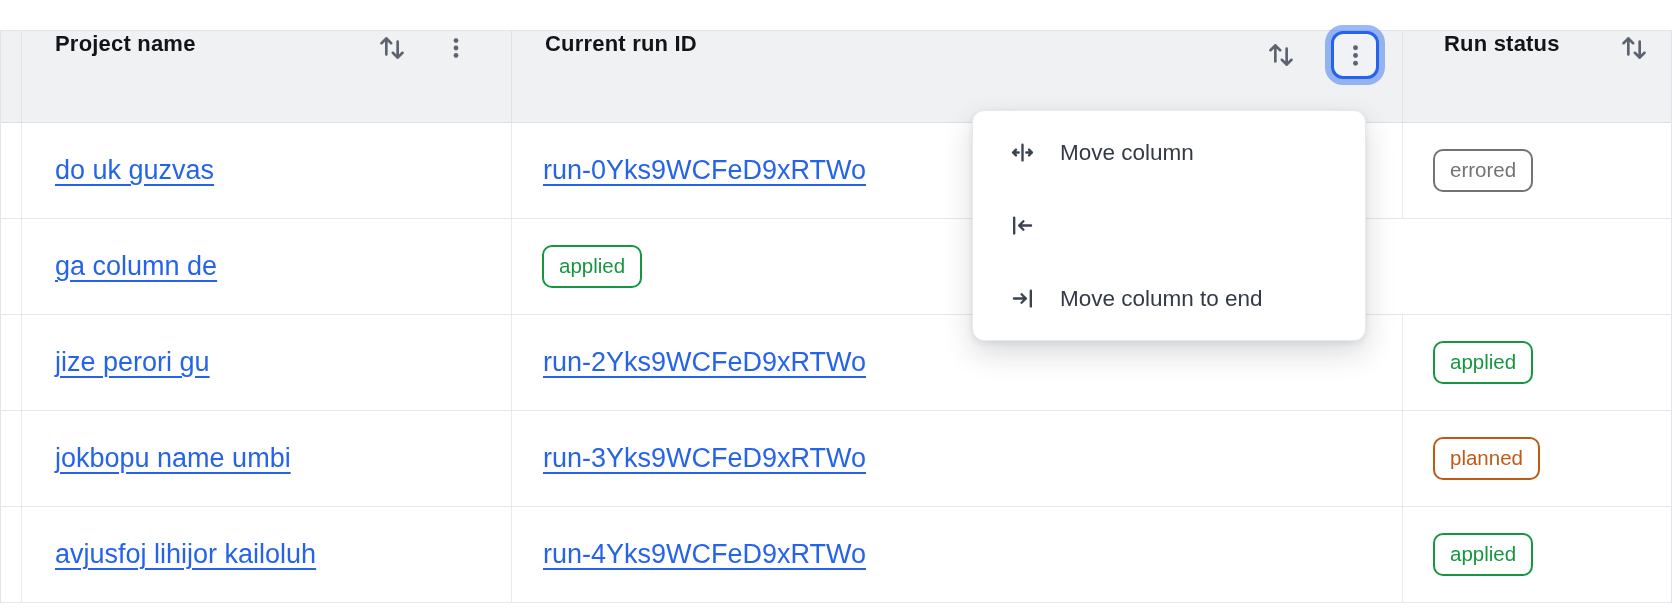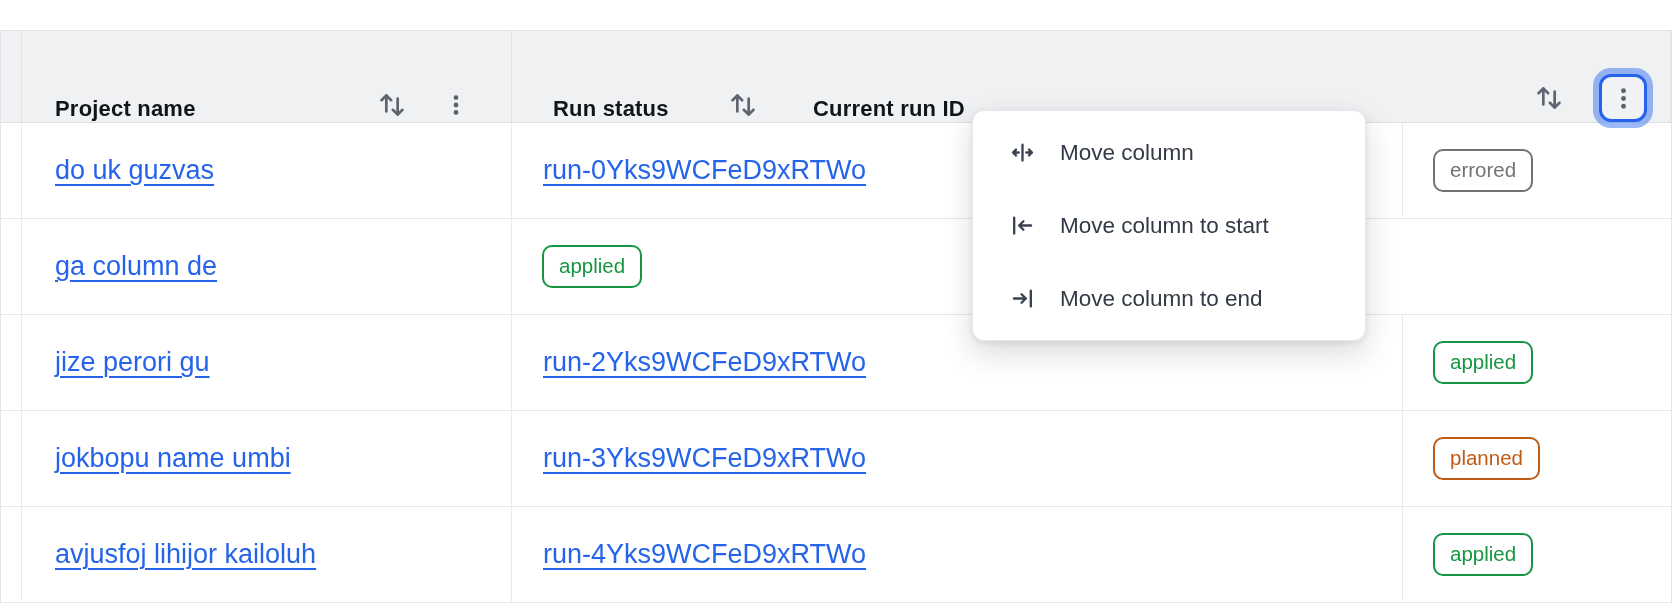--- a/index.html
+++ b/index.html
@@ -9,21 +9,21 @@
     font-family:"Liberation Sans","DejaVu Sans",sans-serif; overflow:hidden;
     color:#14171c;
   }
   .table {
     position:absolute; top:30px; left:0; width:1672px;
     border-top:1px solid #e2e4e8; border-left:1px solid #e2e4e8; border-right:1px solid #e2e4e8;
   }
   .thead {
     display:flex; height:92px; background:#eff1f3; border-bottom:1px solid #dcdfe3;
   }
-  .th { display:flex; align-items:flex-end; }
+  .th { display:flex; align-items:flex-start; }
   .col-spacer { width:21px; border-right:1px solid #dfe2e6; }
   .col-project { width:490px; border-right:1px solid #dfe2e6; }
   .col-run { width:891px; border-right:1px solid #dfe2e6; }
   .col-status { flex:1; }
   .th-label { font-size:22px; font-weight:bold; letter-spacing:.2px; color:#111419; }
   .th .lead { padding-left:33px; }
   .th-right { margin-left:auto; display:flex; align-items:center; }
   .th-project .th-right { gap:34px; padding-right:42px; }
   .th-run .th-right { gap:33px; padding-right:23px; }
   .th-status .th-right { padding-right:20px; }
@@ -94,42 +94,42 @@
               </svg>
           </button>
           <button class="icon-btn" aria-label="column menu">
             <svg width="26" height="26" viewBox="0 0 24 24">
                 <use href="#kebab-glyph"></use>
               </svg>
           </button>
         </span>
       </div>
 
+      <div class="th col-run th-run">
+        <span class="th-label lead">Current run ID</span>
+        <span class="th-right">
+          <button class="icon-btn" aria-label="sort">
+            <svg width="34" height="34" viewBox="0 0 24 24">
+                <use href="#sort-glyph"></use>
+              </svg>
+          </button>
+          <button class="kebab-btn-focused" aria-label="column menu (open)">
+            <svg width="27" height="27" viewBox="0 0 24 24">
+                <use href="#kebab-glyph"></use>
+              </svg>
+          </button>
+        </span>
+      </div>
+
       <div class="th col-status th-status">
         <span class="th-label" style="padding-left:41px">Run status</span>
         <span class="th-right">
           <button class="icon-btn" aria-label="sort">
             <svg width="34" height="34" viewBox="0 0 24 24">
                 <use href="#sort-glyph"></use>
-              </svg>
-          </button>
-        </span>
-      </div>
-
-      <div class="th col-run th-run">
-        <span class="th-label lead">Current run ID</span>
-        <span class="th-right">
-          <button class="icon-btn" aria-label="sort">
-            <svg width="34" height="34" viewBox="0 0 24 24">
-                <use href="#sort-glyph"></use>
-              </svg>
-          </button>
-          <button class="kebab-btn-focused" aria-label="column menu (open)">
-            <svg width="27" height="27" viewBox="0 0 24 24">
-                <use href="#kebab-glyph"></use>
               </svg>
           </button>
         </span>
       </div>
     </div>
 
     <div class="tbody" id="tbody">
         <div class="tr">
           <div class="td col-spacer"></div>
           <div class="td col-project">
@@ -197,21 +197,20 @@
         <path d="M8.6 12 H3.6 M6.2 9.4 L3.6 12 L6.2 14.6" fill="none" stroke="#3b4351" stroke-width="2.1" stroke-linecap="round" stroke-linejoin="round"></path>
         <path d="M15.4 12 H20.4 M17.8 9.4 L20.4 12 L17.8 14.6" fill="none" stroke="#3b4351" stroke-width="2.1" stroke-linecap="round" stroke-linejoin="round"></path>
       </svg>
       <span>Move column</span>
     </div>
     <div class="menu-item">
       <svg width="27" height="27" viewBox="0 0 24 24">
         <path d="M4.6 5 V19" fill="none" stroke="#3b4351" stroke-width="2.1" stroke-linecap="round"></path>
         <path d="M19.6 12 H9 M12.8 8.2 L9 12 L12.8 15.8" fill="none" stroke="#3b4351" stroke-width="2.1" stroke-linecap="round" stroke-linejoin="round"></path>
       </svg>
-      <span>Move column to start</span>
     </div>
     <div class="menu-item">
       <svg width="27" height="27" viewBox="0 0 24 24">
         <path d="M19.4 5 V19" fill="none" stroke="#3b4351" stroke-width="2.1" stroke-linecap="round"></path>
         <path d="M4.4 12 H15 M11.2 8.2 L15 12 L11.2 15.8" fill="none" stroke="#3b4351" stroke-width="2.1" stroke-linecap="round" stroke-linejoin="round"></path>
       </svg>
       <span>Move column to end</span>
     </div>
   </div>
 

